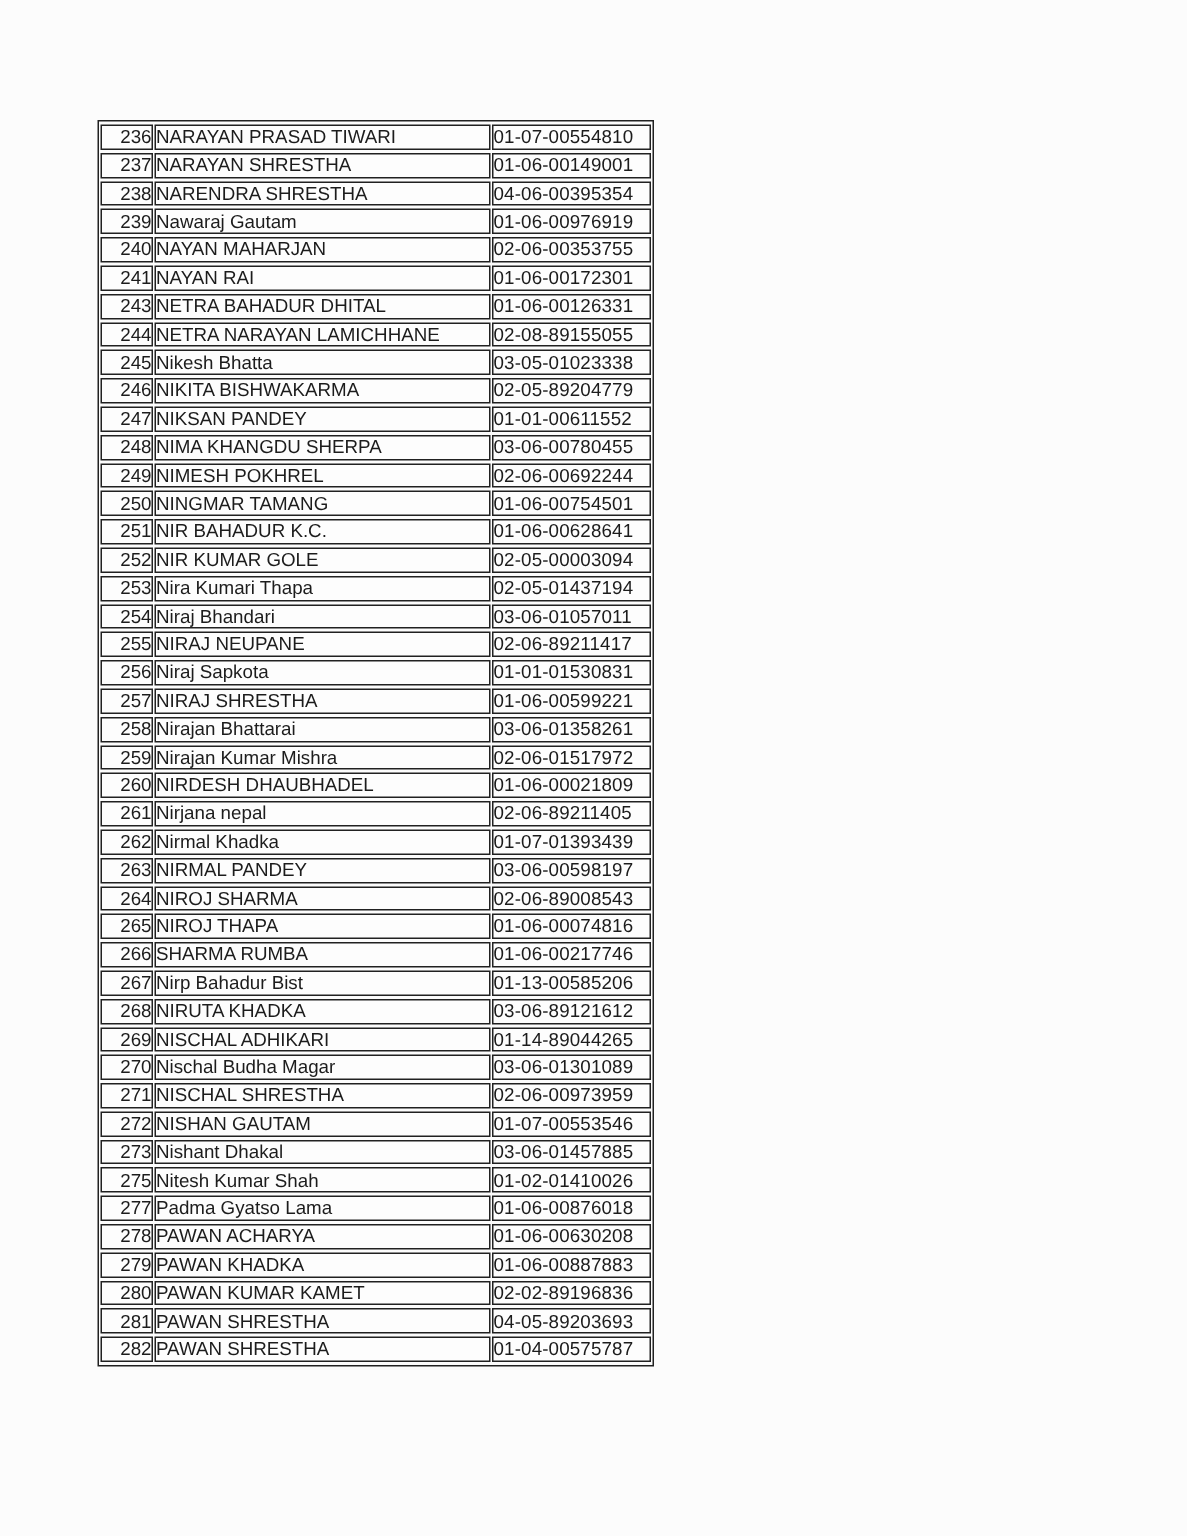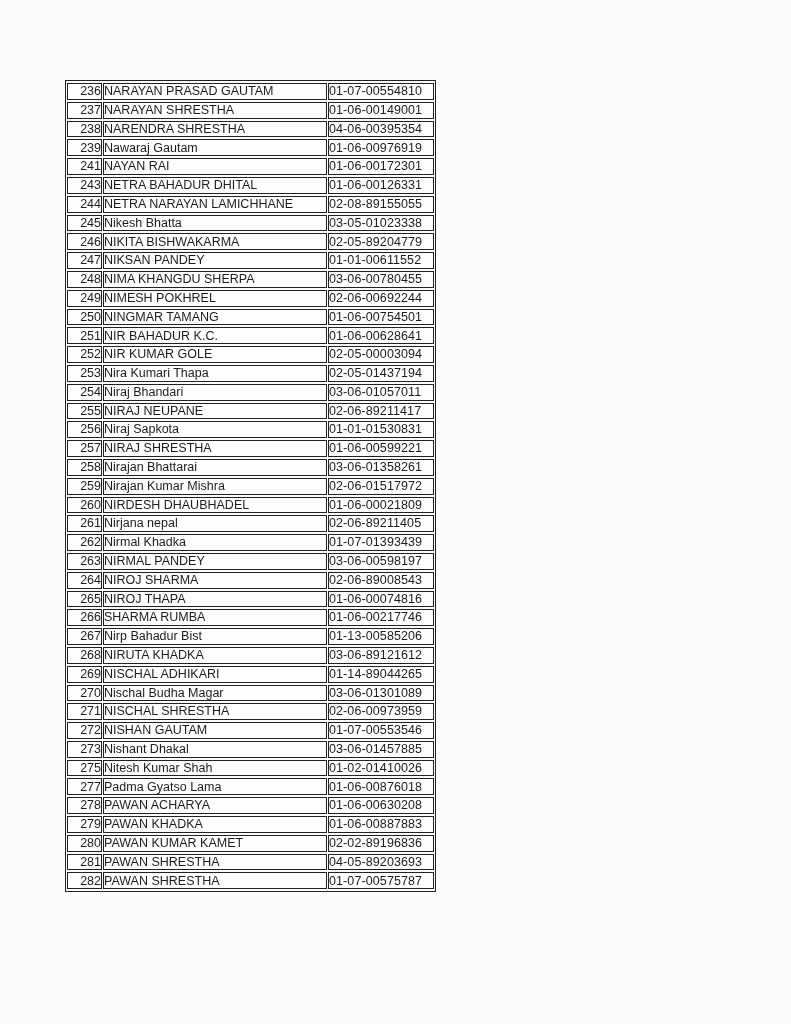--- a/index.html
+++ b/index.html
@@ -68,39 +68,44 @@
 </style>
 </head>
 <body>
 
 <div class="doc-page">
   <div class="roster-wrap">
     <table class="roster">
       <tbody>
           <tr>
             <td class="cell-serial">236</td>
-            <td class="cell-name">NARAYAN PRASAD GAUTAM</td>
+            <td class="cell-name">NARAYAN PRASAD TIWARI</td>
             <td class="cell-id">01-07-00554810</td>
           </tr>
           <tr>
             <td class="cell-serial">237</td>
             <td class="cell-name">NARAYAN SHRESTHA</td>
             <td class="cell-id">01-06-00149001</td>
           </tr>
           <tr>
             <td class="cell-serial">238</td>
             <td class="cell-name">NARENDRA SHRESTHA</td>
             <td class="cell-id">04-06-00395354</td>
           </tr>
           <tr>
             <td class="cell-serial">239</td>
             <td class="cell-name">Nawaraj Gautam</td>
             <td class="cell-id">01-06-00976919</td>
           </tr>
           <tr>
+            <td class="cell-serial">240</td>
+            <td class="cell-name">NAYAN MAHARJAN</td>
+            <td class="cell-id">02-06-00353755</td>
+          </tr>
+          <tr>
             <td class="cell-serial">241</td>
             <td class="cell-name">NAYAN RAI</td>
             <td class="cell-id">01-06-00172301</td>
           </tr>
           <tr>
             <td class="cell-serial">243</td>
             <td class="cell-name">NETRA BAHADUR DHITAL</td>
             <td class="cell-id">01-06-00126331</td>
           </tr>
           <tr>
@@ -279,18 +284,18 @@
             <td class="cell-id">02-02-89196836</td>
           </tr>
           <tr>
             <td class="cell-serial">281</td>
             <td class="cell-name">PAWAN SHRESTHA</td>
             <td class="cell-id">04-05-89203693</td>
           </tr>
           <tr>
             <td class="cell-serial">282</td>
             <td class="cell-name">PAWAN SHRESTHA</td>
-            <td class="cell-id">01-07-00575787</td>
+            <td class="cell-id">01-04-00575787</td>
           </tr>
         </tbody>
     </table>
   </div>
 </div>
 
 </body></html>

